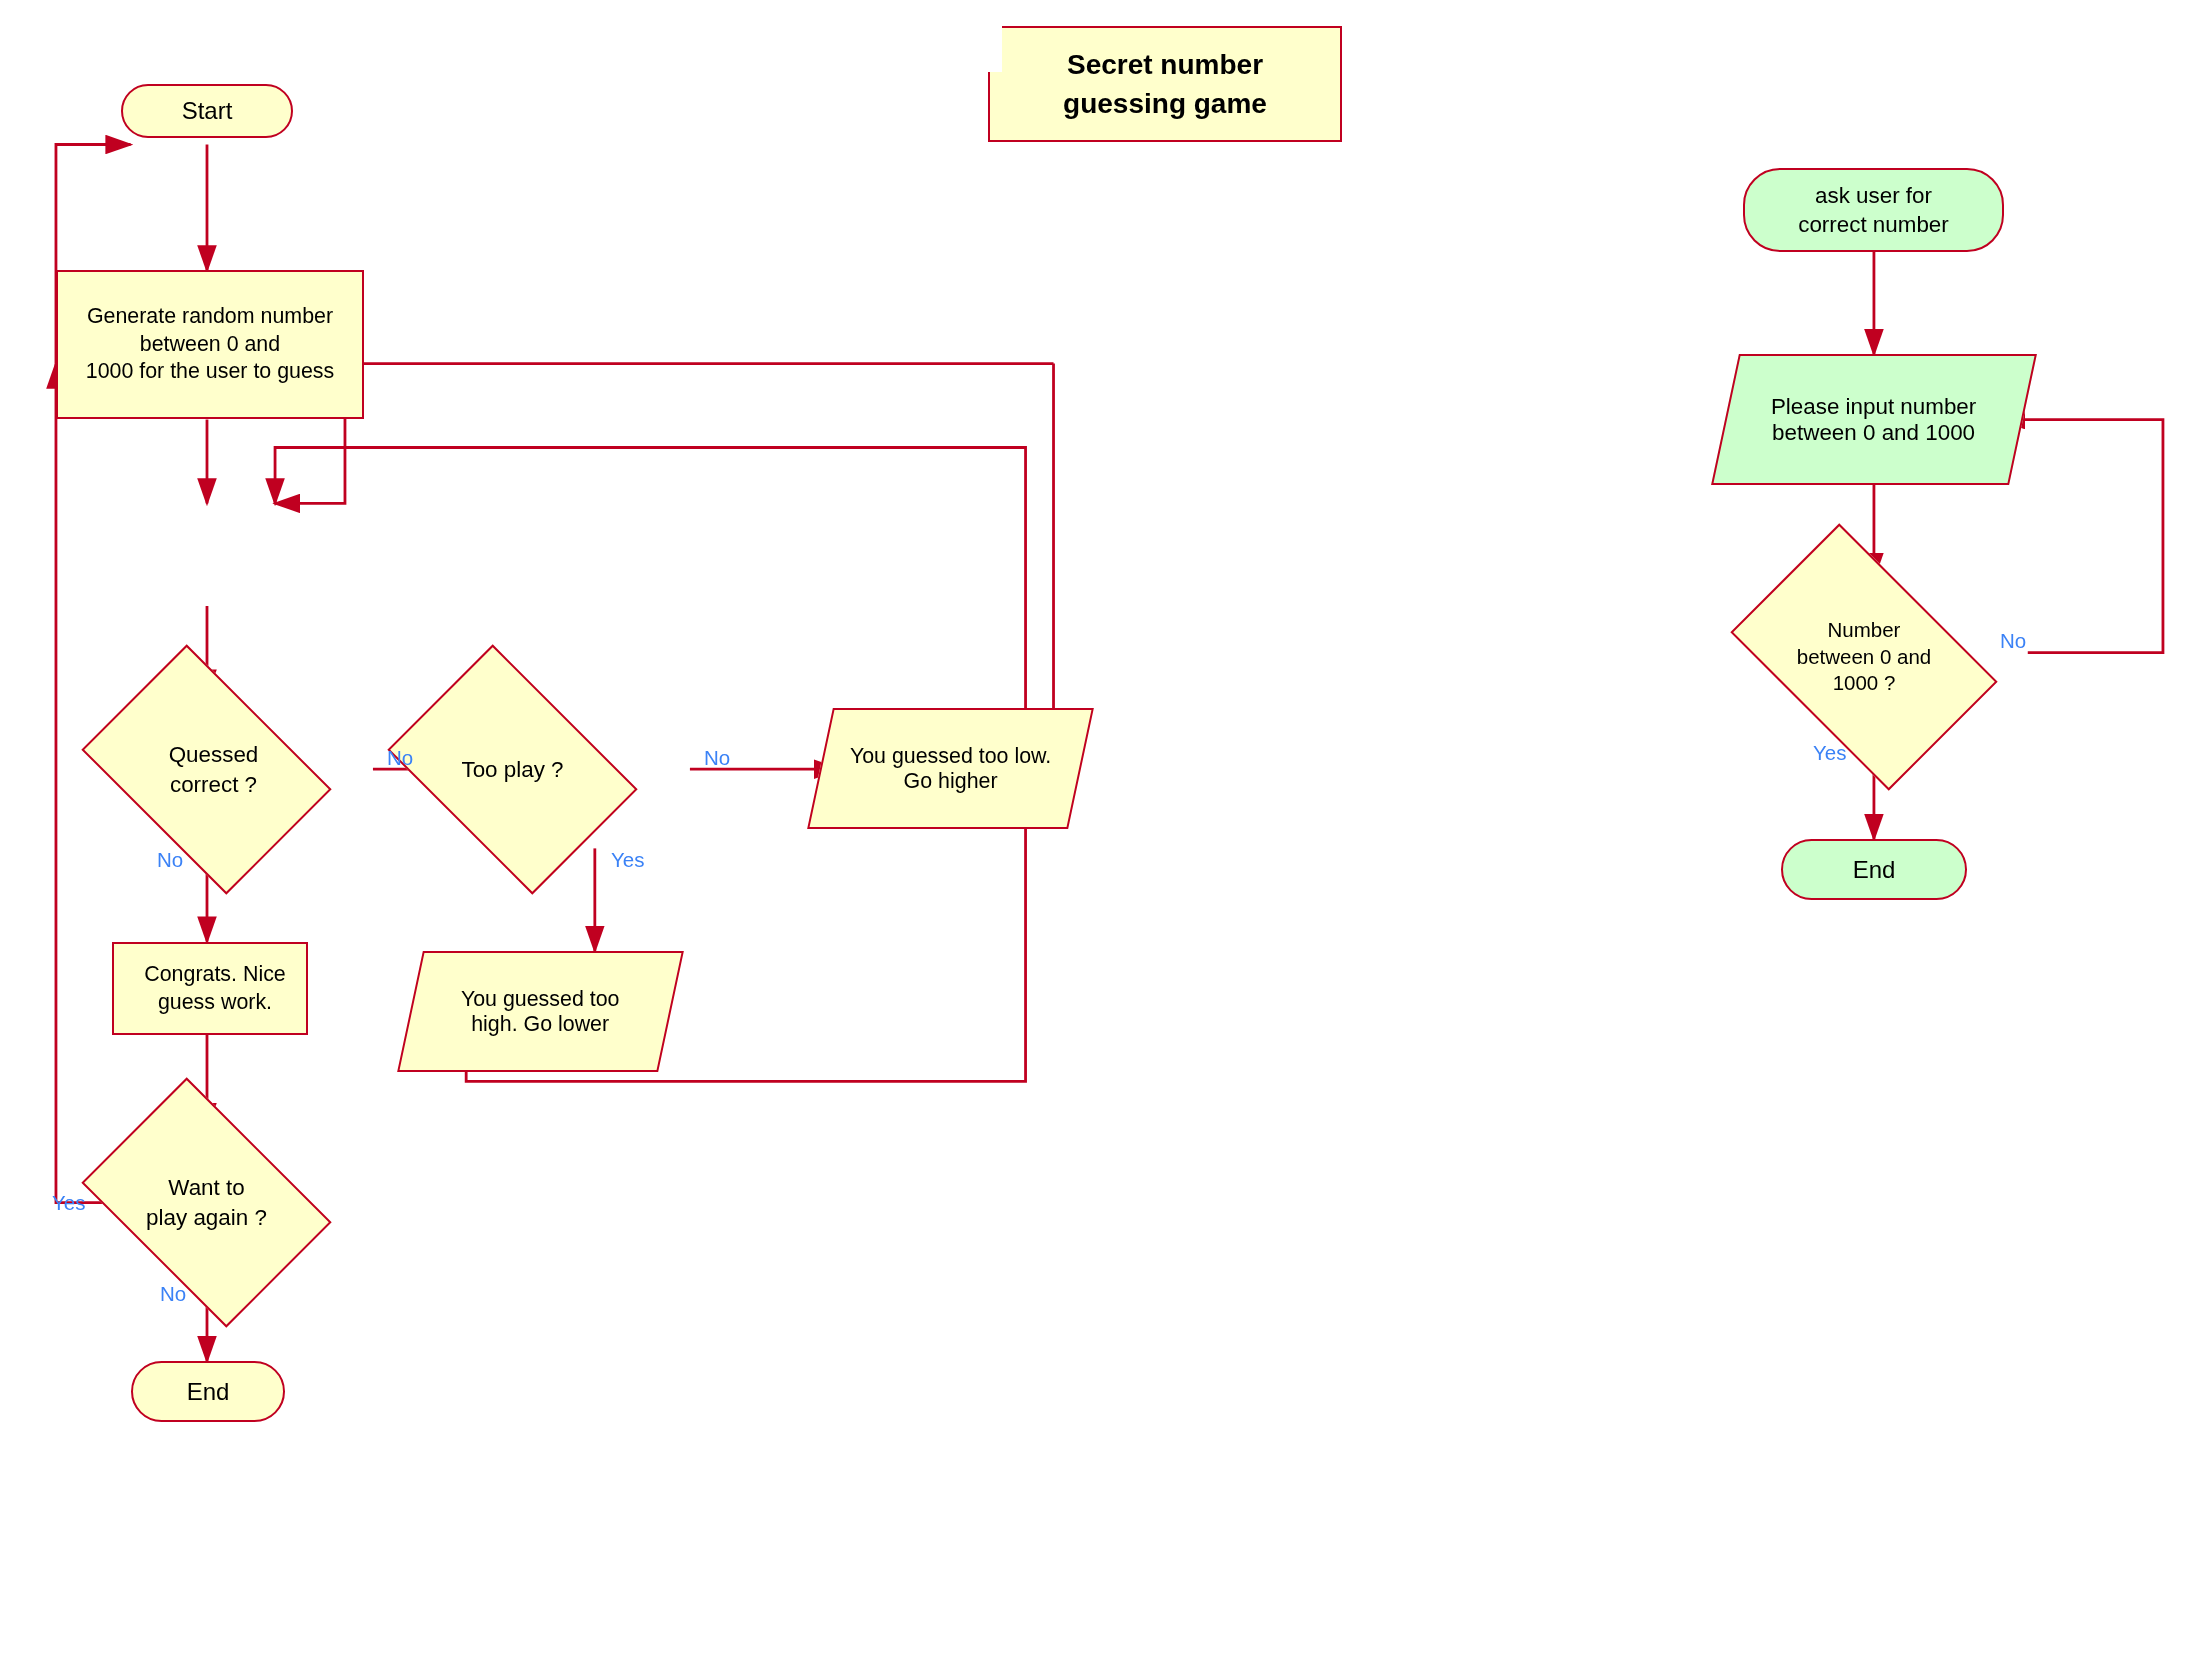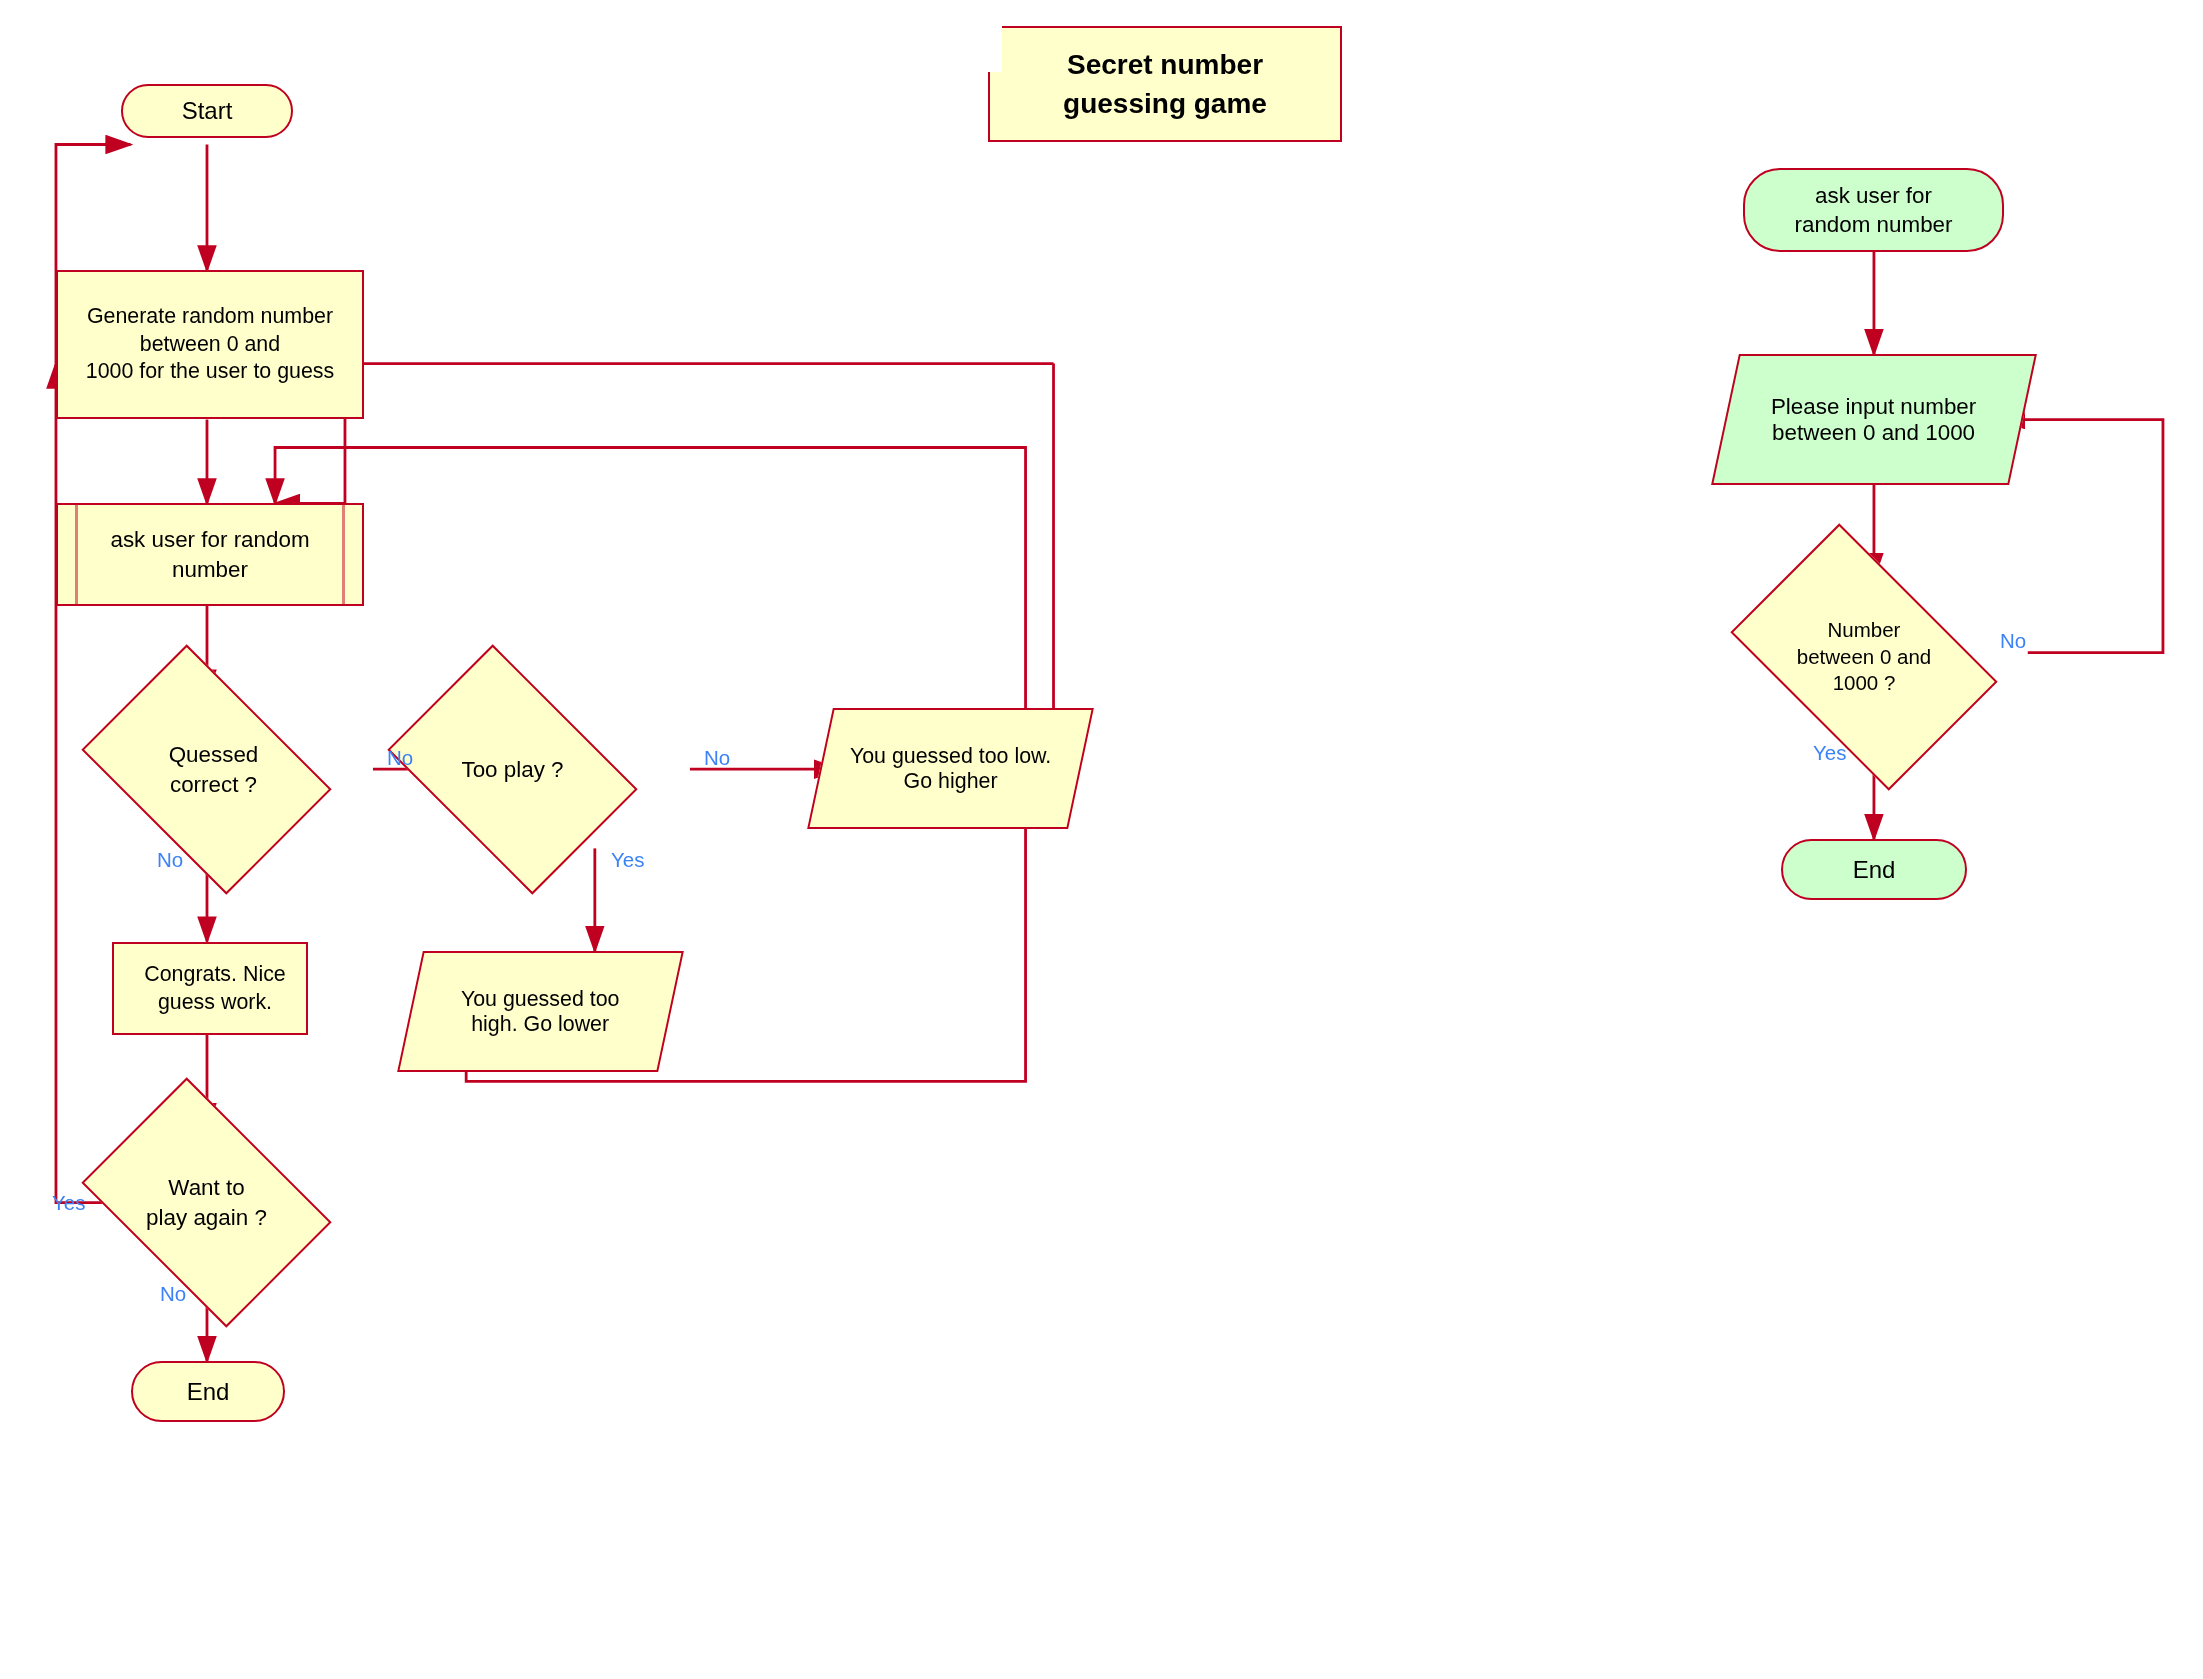--- a/index.html
+++ b/index.html
@@ -178,27 +178,20 @@
 
   <div class="node terminal" style="position:absolute; top:84px; left:121px; width:172px; height:54px; font-size:24px;">
     <span>Start</span>
   </div>
 
   <div class="node process" style="position:absolute; top:270px; left:56px; width:308px; min-height:149px; font-size:21.4px;">
     <span style="white-space:pre-line;">Generate random number between 0 and
 1000 for the user to guess</span>
   </div>
 
-  <div class="node" style="position:absolute; top:503px; left:56px; width:308px; height:103px; background:#ffffcc; border:2.8px solid #c00020; font-size:22.4px; display:flex; align-items:center; justify-content:center;">
-
-    <div style="position:absolute; left:17px; top:0; bottom:0; width:2.8px; background:#c00020; opacity:0.5;"></div>
-    <div style="position:absolute; right:17px; top:0; bottom:0; width:2.8px; background:#c00020; opacity:0.5;"></div>
-    <span style="white-space:pre-line; text-align:center;">ask user for random
-number</span>
-  </div>
 
   <div class="diamond-wrap" style="position:absolute; top:695px; left:104px; width:205px; height:149px;">
     <div class="diamond"></div>
     <span class="diamond-label" style="white-space:pre-line;margin-left:14px;">Quessed
 correct ?</span>
   </div>
 
   <div class="diamond-wrap" style="position:absolute; top:695px; left:410px; width:205px; height:149px; display:flex; align-items:center; justify-content:center;">
     <div class="diamond"></div>
     <span class="diamond-label" style="white-space:pre-line;">Too play ?</span>
@@ -228,21 +221,21 @@
     <span class="diamond-label" style="white-space:pre-line;">Want to
 play again ?</span>
   </div>
 
   <div class="node terminal" style="position:absolute; top:1361px; left:131px; width:154px; height:61px; font-size:24px;">
     <span>End</span>
   </div>
 
   <div class="node terminal green" style="position:absolute; top:168px; left:1743px; width:261px; height:84px; font-size:22.4px;">
     <span style="white-space:pre-line;">ask user for
-random number</span>
+correct number</span>
   </div>
 
   <div style="position:absolute; top:354px; left:1725px; width:298px; height:131px; display:flex; align-items:center; justify-content:center;">
     <div class="io green" style="width:100%; height:100%; display:flex; align-items:center; justify-content:center;">
       <span style="white-space:pre-line; text-align:center; font-size:22.4px;">Please input number
 between 0 and 1000</span>
     </div>
   </div>
 
   <div class="diamond-wrap" style="position:absolute; top:578px; left:1743px; width:242px; height:158px; display:flex; align-items:center; justify-content:center;">

